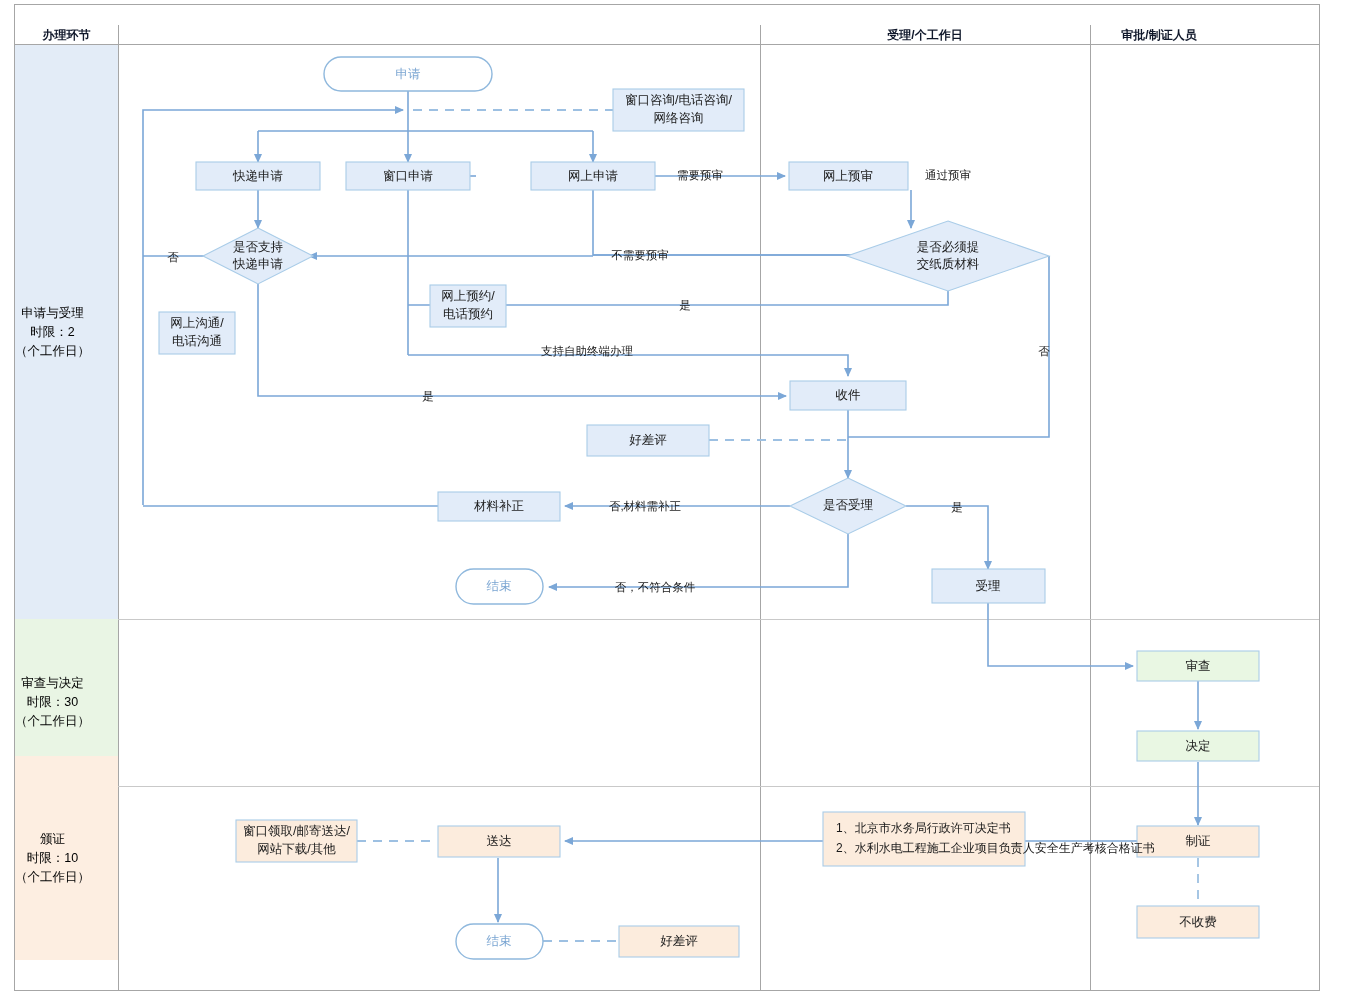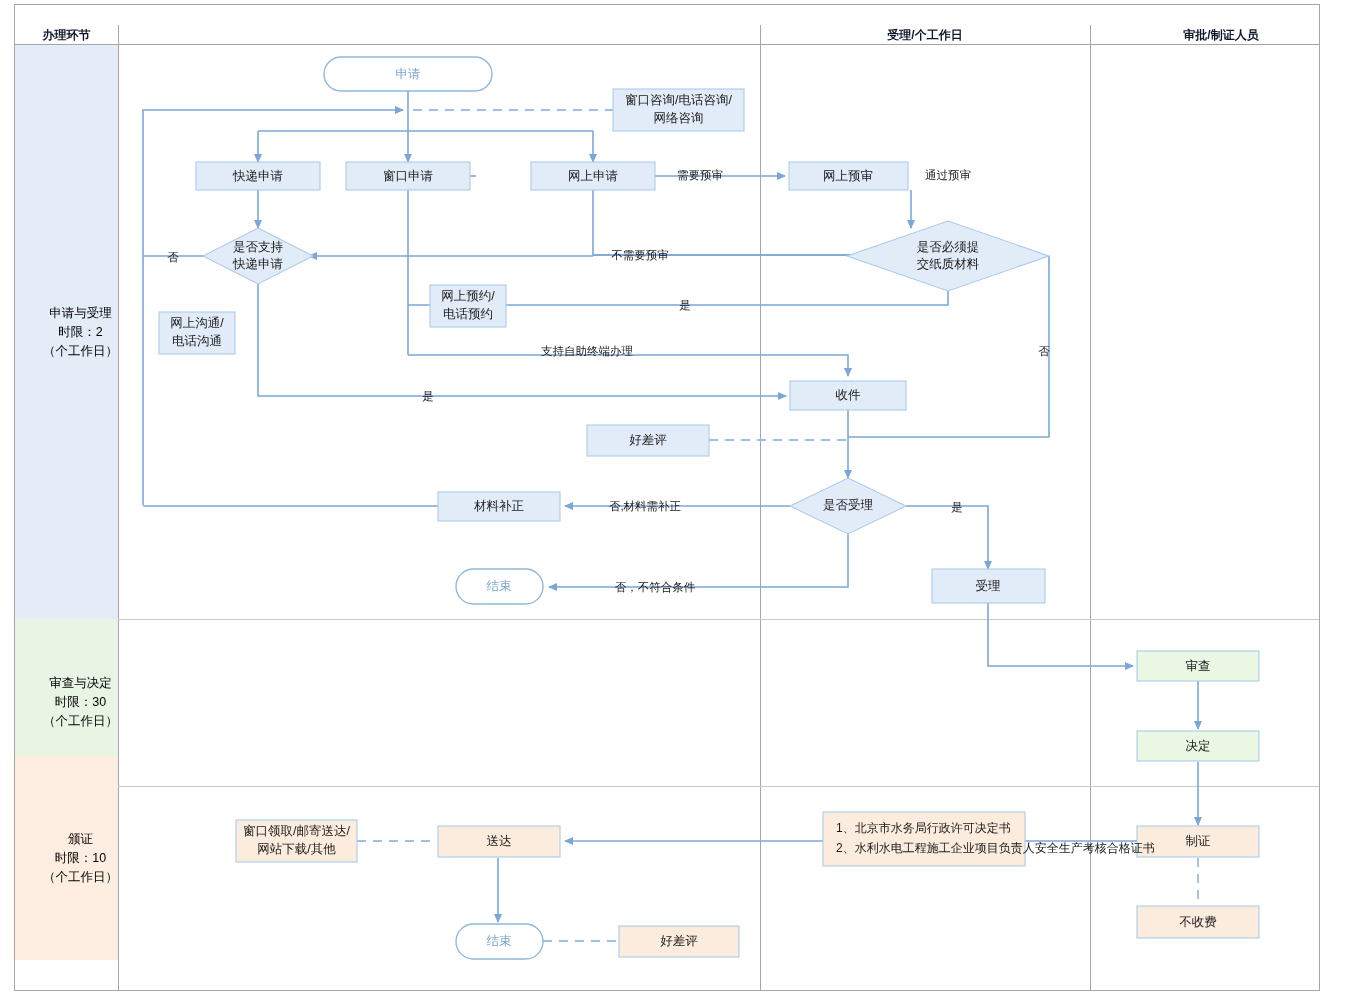--- a/index.html
+++ b/index.html
@@ -13,21 +13,21 @@
     display:flex;align-items:center;justify-content:center;}
   .title-row .t{font-size:12.5px;font-weight:bold;color:#000;letter-spacing:.2px;white-space:nowrap;}
 
   .hdr-row{position:absolute;left:14px;top:25px;width:1306px;height:20px;border-bottom:1px solid #a6a6a6;box-sizing:border-box;}
   .hdr-cell{position:absolute;top:0;height:20px;display:flex;align-items:center;justify-content:center;
             font-size:12px;font-weight:bold;color:#0f172a;box-sizing:border-box;}
   .vline{position:absolute;width:1px;background:#a6a6a6;}
   .hline{position:absolute;height:1px;background:#c9c9c9;}
 
   
-  .stage{position:absolute;left:15px;display:flex;align-items:center;justify-content:flex-end;text-align:center;
+  .stage{position:absolute;left:15px;display:flex;align-items:center;justify-content:flex-start;text-align:center;
          font-size:12.5px;line-height:19px;color:#000;box-sizing:border-box;}
   .stage-1{top:45px;height:574px;width:103px;background:#e3ecf7;}
   .stage-2{top:619px;height:167px;width:103px;background:#e9f5e4;}
   .stage-3{top:756px;height:204px;width:103px;background:#fdeee1;}
 
   
   svg#flow{position:absolute;left:0;top:0;width:1350px;height:995px;}
   .nd-txt{font-family:"Liberation Sans","DejaVu Sans",sans-serif;font-size:12.5px;fill:#1a1a1a;
           text-anchor:middle;dominant-baseline:middle;}
   .nd-txt.blue{fill:#7aa5d2;}
@@ -54,21 +54,21 @@
   <div class="hdr-row"></div>
   <div class="hdr-cell" style="left:15px;width:103px;top:25px;">
       <span>办理环节</span>
     </div>
   <div class="hdr-cell" style="left:118px;width:642px;top:25px;margin-top:40px;">
       <span>申请人员</span>
     </div>
   <div class="hdr-cell" style="left:760px;width:330px;top:25px;">
       <span>受理/个工作日</span>
     </div>
-  <div class="hdr-cell" style="left:1090px;width:229px;top:25px;padding-left:33px;">
+  <div class="hdr-cell" style="left:1028px;width:229px;top:25px;padding-left:33px;">
       <span>审批/制证人员</span>
     </div>
 
   <div class="vline" style="left:118px;top:25px;height:965px;"></div>
   <div class="vline" style="left:760px;top:25px;height:965px;"></div>
   <div class="vline" style="left:1090px;top:25px;height:965px;"></div>
 
   <div class="hline" style="left:15px;top:619px;width:1304px;"></div>
   <div class="hline" style="left:15px;top:786px;width:1304px;"></div>
 

